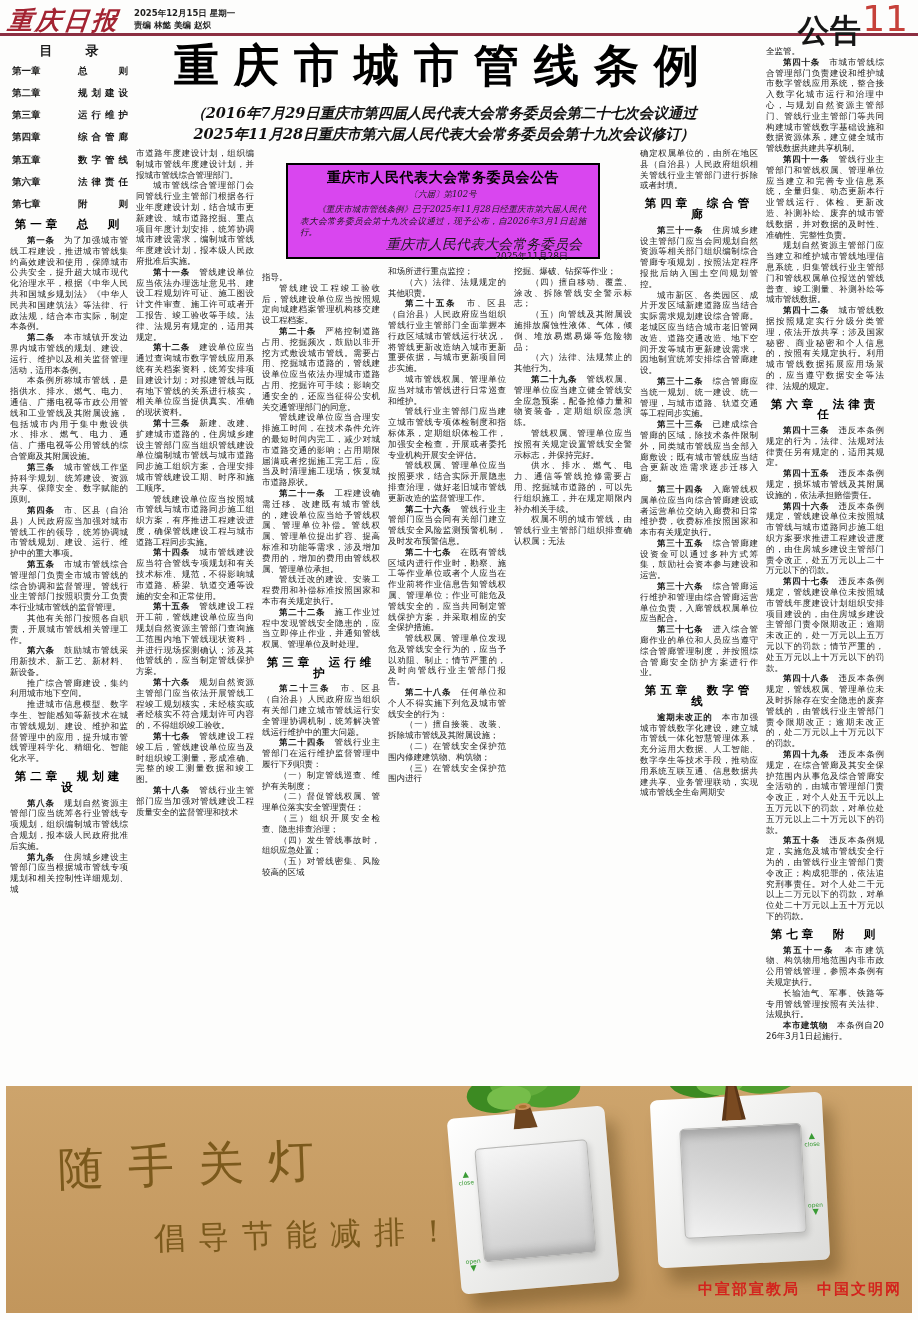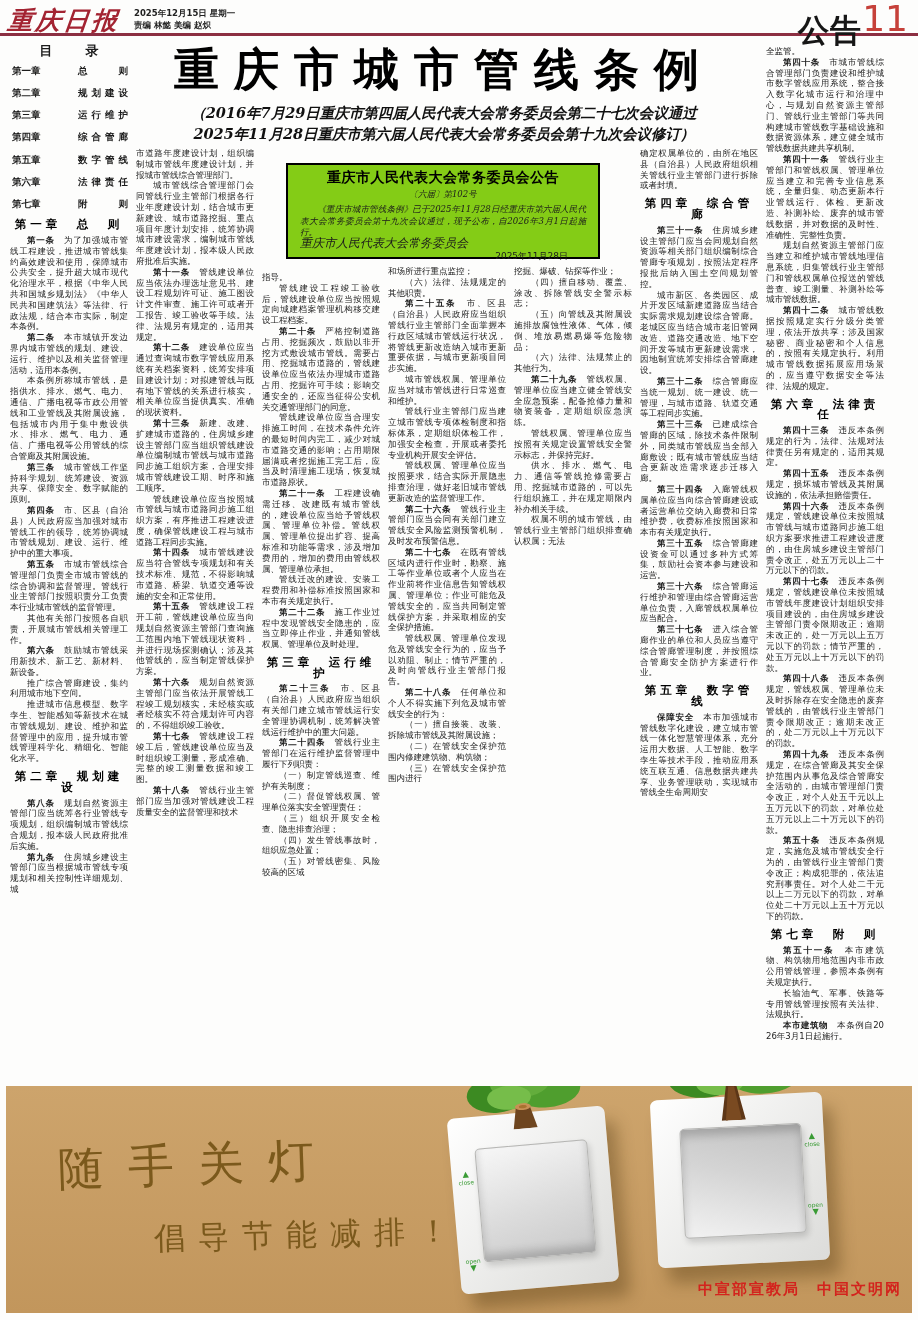--- a/index.html
+++ b/index.html
@@ -9,21 +9,21 @@
   .brand{position:absolute;left:8px;top:4px;font-size:25px;font-weight:bold;font-style:italic;
          color:#a32432;letter-spacing:3px;font-family:"DejaVu Serif",serif;transform:skewX(-6deg);}
   .dateline{position:absolute;left:134px;top:7px;font-size:8.5px;line-height:12px;color:#222;font-weight:bold;}
   .masthead-rule{position:absolute;left:0;top:33px;width:918px;height:3px;background:#8c2f42;}
   .section-label{position:absolute;right:56px;top:10px;font-size:31px;font-weight:bold;color:#161616;
                  font-family:Liberation Mono, monospace;letter-spacing:1px;z-index:2;}
   .page-number{position:absolute;right:10px;top:-2px;font-size:36px;color:#c6413a;z-index:2;}
   
   .title-block{position:absolute;left:128px;top:44px;width:632px;text-align:center;}
   .main-title{font-size:45px;font-weight:900;letter-spacing:15px;line-height:52px;color:#000;
-              font-family:Liberation Sans, sans-serif;white-space:nowrap;}
+              font-family:Liberation Mono, monospace;white-space:nowrap;}
   .subtitle{margin-top:6px;font-size:14.5px;font-weight:bold;line-height:21px;color:#111;
             font-family:"DejaVu Serif",serif;font-style:italic;}
   
   .toc{margin-bottom:7px;font-family:"DejaVu Serif",serif;}
   .toc-heading{text-align:center;font-size:13px;font-weight:bold;letter-spacing:10px;margin:2px 0 6px 10px;}
   .toc-row{display:flex;justify-content:flex-end;gap:28px;font-size:9.5px;font-weight:bold;line-height:16.2px;margin-top:6px;}
   .toc-row .ch{width:38px;}
   .toc-row .tt{width:50px;text-align:justify;text-align-last:justify;}
   
   .col{position:absolute;width:118px;overflow:hidden;text-align:justify;word-break:break-all;
@@ -34,28 +34,28 @@
   .chapter-heading{font-weight:bold;text-align:center;font-size:11.5px;letter-spacing:4px;
                    margin:7px 0 5px;color:#000;}
   .c1{left:10px;top:44px;height:1034px;}
   .c2{left:136px;top:148px;height:930px;}
   .c3{left:262px;top:272px;height:812px;}
   .c4{left:388px;top:266px;height:812px;}
   .c5{left:514px;top:266px;height:812px;}
   .c6{left:640px;top:148px;height:930px;}
   .c7{left:766px;top:46px;height:1032px;}
   
-  .ann-box{position:absolute;left:286px;top:163px;width:314px;height:96px;background:#84cc16;
+  .ann-box{position:absolute;left:286px;top:163px;width:314px;height:96px;background:#d946ef;
            border:2px solid #000;padding:4px 12px 0;box-sizing:border-box;}
   .ann-title{text-align:center;font-size:14px;font-weight:bold;letter-spacing:.5px;color:#000;}
   .ann-number{text-align:center;font-size:8.5px;margin-top:2px;font-family:"DejaVu Serif",serif;font-style:italic;}
   .ann-body{margin-top:3px;font-size:8.6px;line-height:11.5px;text-align:justify;word-break:break-all;
             text-indent:2em;font-family:"DejaVu Serif",serif;font-style:italic;}
-  .ann-sig{text-align:left;font-size:12px;line-height:11.5px;padding-right:4px;
-           font-family:Liberation Mono, monospace;font-style:italic;}
+  .ann-sig{text-align:right;font-size:14px;line-height:11.5px;padding-right:4px;
+           font-family:Liberation Sans, sans-serif;font-style:italic;}
   .ann-date{text-align:right;font-size:9px;line-height:12px;padding-right:18px;}
   
   .ad{position:absolute;left:6px;top:1086px;width:906px;height:227px;
       background:linear-gradient(180deg,#cda46c,#c2965c);overflow:hidden;}
   .slogan1{position:absolute;left:52px;top:48px;font-size:46px;color:#7b591c;letter-spacing:24px;
            font-family:cursive;transform:rotate(-2deg);white-space:nowrap;}
   .slogan2{position:absolute;left:148px;top:128px;font-size:31px;color:#7b591c;letter-spacing:13px;
            font-family:cursive;transform:rotate(-1.5deg);white-space:nowrap;}
   .switch{position:absolute;background:linear-gradient(135deg,#ffffff,#e6e6e4 70%,#dcdcda);
           border-radius:7px;box-shadow:10px 16px 16px rgba(70,45,10,.35);}
@@ -213,21 +213,21 @@
       <div class="chapter-heading">第四章　综合管廊</div>
       <p class="para"><b>第三十一条</b>　住房城乡建设主管部门应当会同规划自然资源等相关部门组织编制综合管廊专项规划，按照法定程序报批后纳入国土空间规划管控。</p>
       <p class="para">城市新区、各类园区、成片开发区域新建道路应当结合实际需求规划建设综合管廊。老城区应当结合城市老旧管网改造、道路交通改造、地下空间开发等城市更新建设需求，因地制宜统筹安排综合管廊建设。</p>
       <p class="para"><b>第三十二条</b>　综合管廊应当统一规划、统一建设、统一管理，与城市道路、轨道交通等工程同步实施。</p>
       <p class="para"><b>第三十三条</b>　已建成综合管廊的区域，除技术条件限制外，同类城市管线应当全部入廊敷设；既有城市管线应当结合更新改造需求逐步迁移入廊。</p>
       <p class="para"><b>第三十四条</b>　入廊管线权属单位应当向综合管廊建设或者运营单位交纳入廊费和日常维护费，收费标准按照国家和本市有关规定执行。</p>
       <p class="para"><b>第三十五条</b>　综合管廊建设资金可以通过多种方式筹集，鼓励社会资本参与建设和运营。</p>
       <p class="para"><b>第三十六条</b>　综合管廊运行维护和管理由综合管廊运营单位负责，入廊管线权属单位应当配合。</p>
       <p class="para"><b>第三十七条</b>　进入综合管廊作业的单位和人员应当遵守综合管廊管理制度，并按照综合管廊安全防护方案进行作业。</p>
       <div class="chapter-heading">第五章　数字管线</div>
-      <p class="para"><b>保障安全</b>　本市加强城市管线数字化建设，建立城市管线一体化智慧管理体系，充分运用大数据、人工智能、数字孪生等技术手段，推动应用系统互联互通、信息数据共建共享、业务管理联动，实现城市管线全生命周期安</p>
+      <p class="para"><b>逾期未改正的</b>　本市加强城市管线数字化建设，建立城市管线一体化智慧管理体系，充分运用大数据、人工智能、数字孪生等技术手段，推动应用系统互联互通、信息数据共建共享、业务管理联动，实现城市管线全生命周期安</p>
     </div>
   <div class="col c7">
       <p class="para noindent">全监管。</p>
       <p class="para"><b>第四十条</b>　市城市管线综合管理部门负责建设和维护城市数字管线应用系统，整合接入数字化城市运行和治理中心，与规划自然资源主管部门、管线行业主管部门等共同构建城市管线数字基础设施和数据资源体系，建立健全城市管线数据共建共享机制。</p>
       <p class="para"><b>第四十一条</b>　管线行业主管部门和管线权属、管理单位应当建立和完善专业信息系统，全量归集、动态更新本行业管线运行、体检、更新改造、补测补绘、废弃的城市管线数据，并对数据的及时性、准确性、完整性负责。</p>
       <p class="para">规划自然资源主管部门应当建立和维护城市管线地理信息系统，归集管线行业主管部门和管线权属单位报送的管线普查、竣工测量、补测补绘等城市管线数据。</p>
       <p class="para"><b>第四十二条</b>　城市管线数据按照规定实行分级分类管理，依法开放共享；涉及国家秘密、商业秘密和个人信息的，按照有关规定执行。利用城市管线数据拓展应用场景的，应当遵守数据安全等法律、法规的规定。</p>
       <div class="chapter-heading">第六章　法律责任</div>
       <p class="para"><b>第四十三条</b>　违反本条例规定的行为，法律、法规对法律责任另有规定的，适用其规定。</p>
       <p class="para"><b>第四十五条</b>　违反本条例规定，损坏城市管线及其附属设施的，依法承担赔偿责任。</p>

